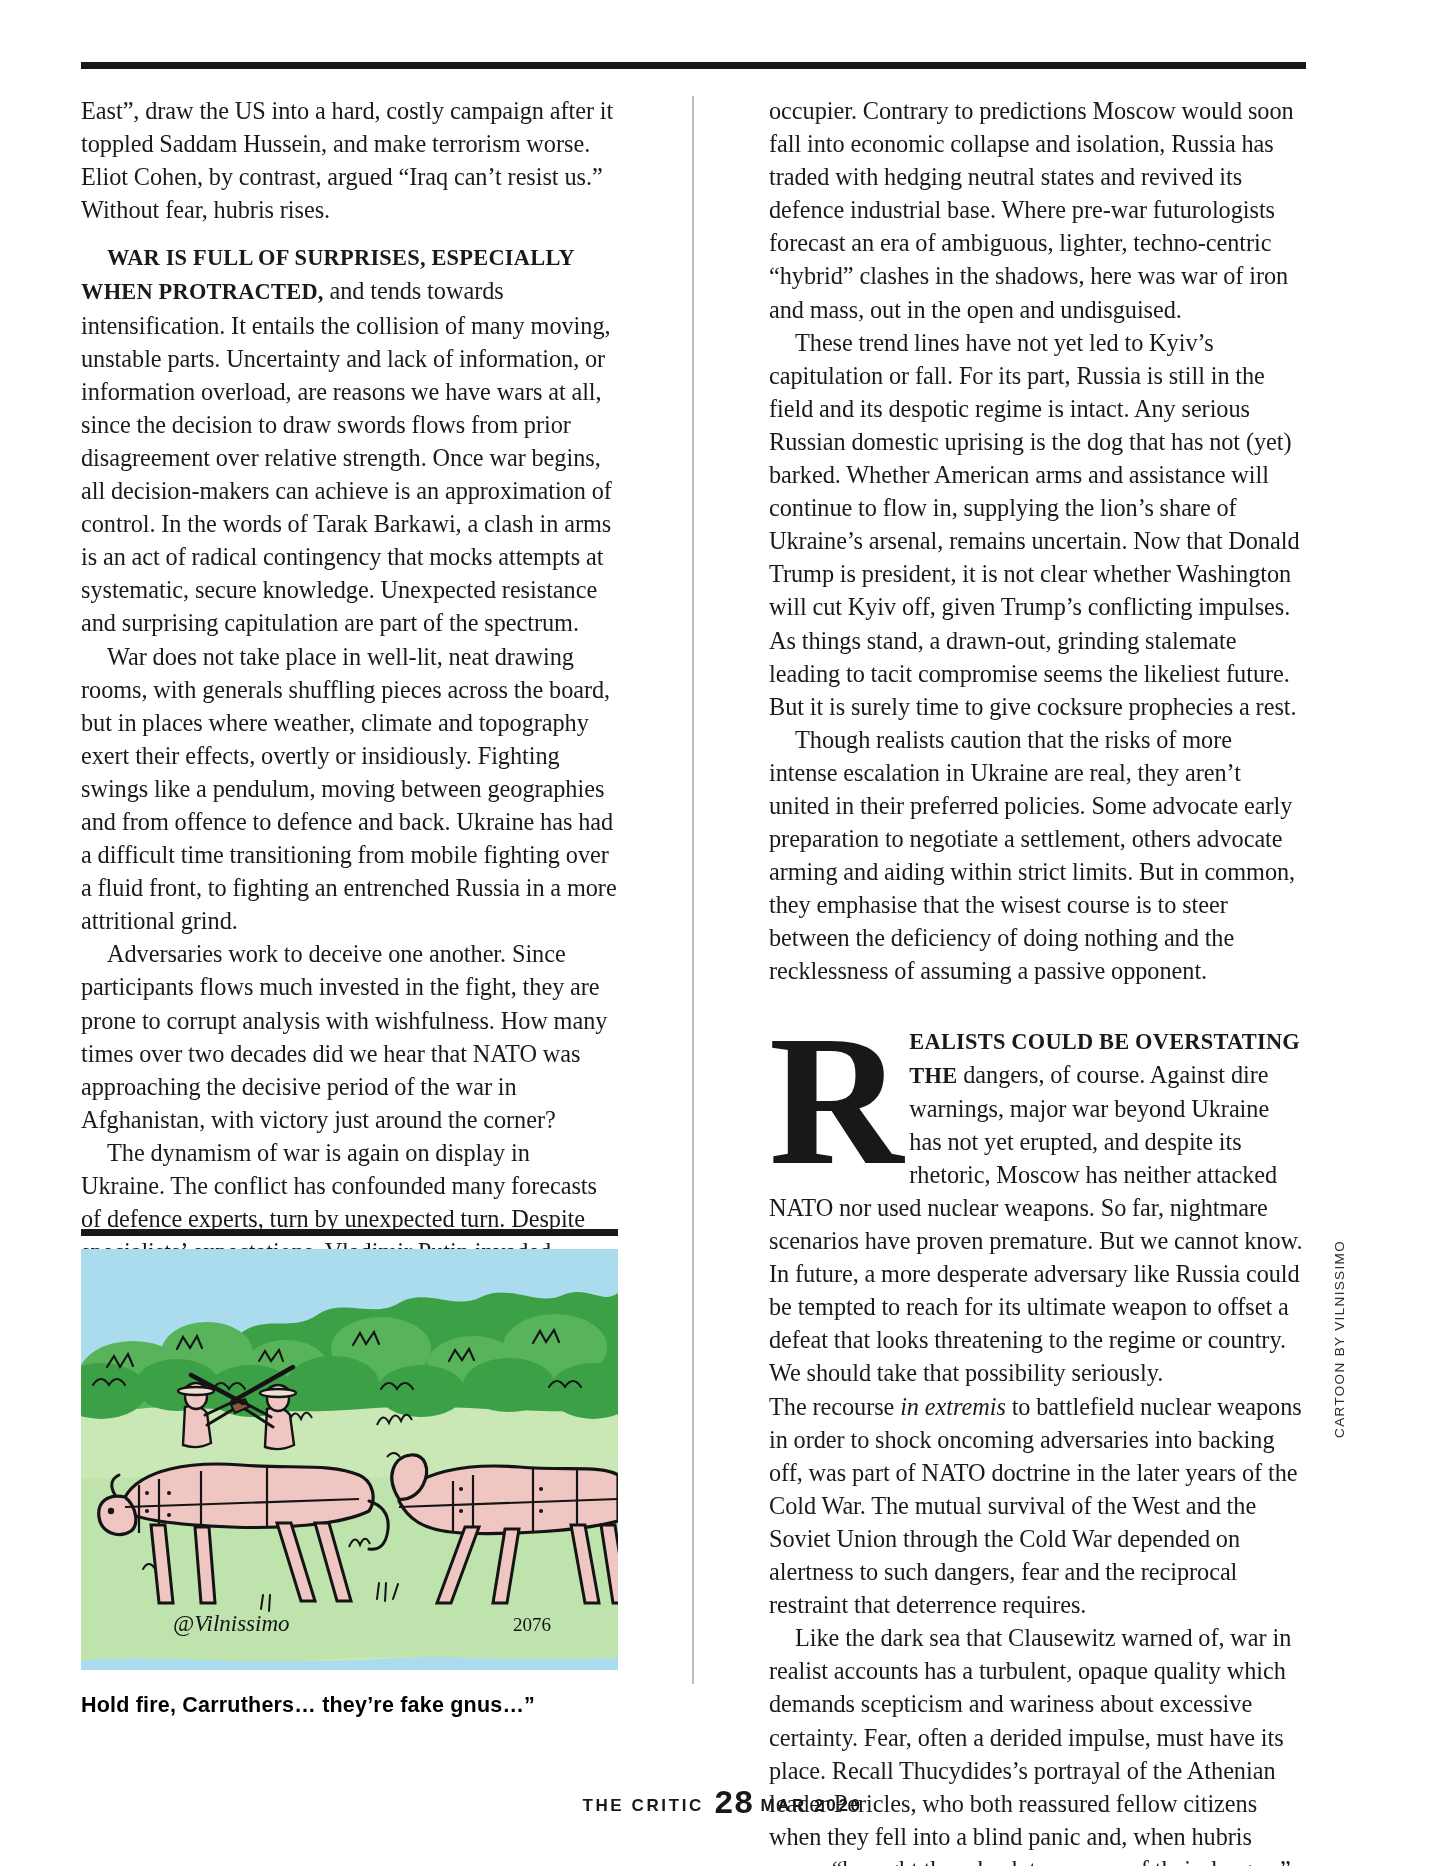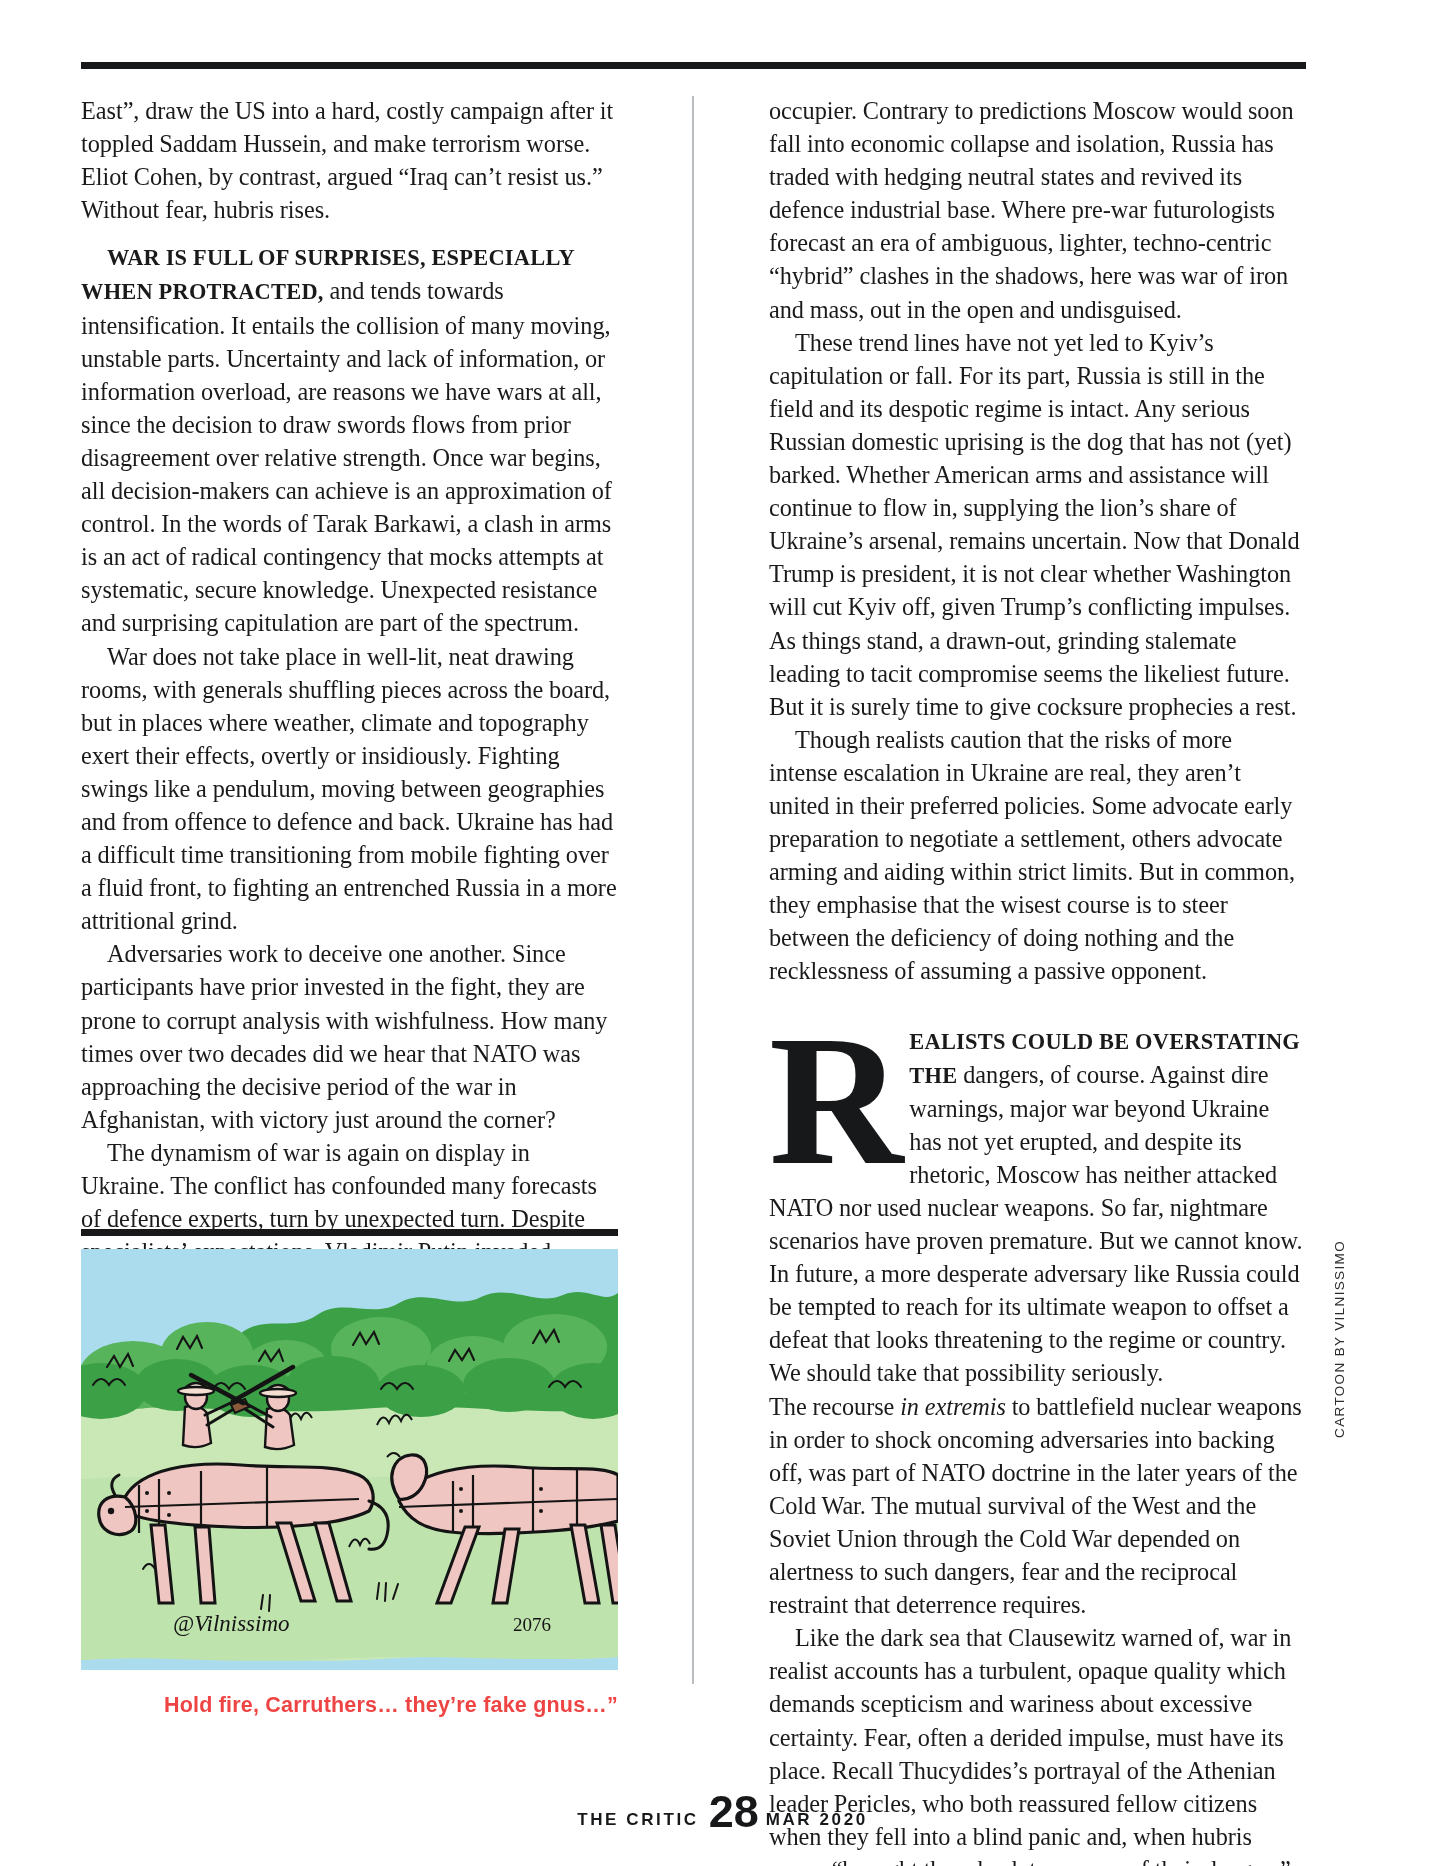--- a/index.html
+++ b/index.html
@@ -110,26 +110,26 @@
     background: #d946ef;
     overflow: hidden;
   }
   .cartoon svg { display: block; }
 
   .cartoon-caption {
     position: absolute;
     left: 81px;
     top: 1693px;
     width: 537px;
-    text-align: right;
+    text-align: left;
     font-family: "Liberation Sans", sans-serif;
     font-weight: bold;
     font-size: 21.5px;
     letter-spacing: 0.2px;
-    color: #ef4444;
+    color: #000000;
   }
 
   
   .credit {
     position: absolute;
     left: 1332px;
     top: 1240px;
     transform-origin: left top;
     transform: rotate(-90deg) translate(-100%, 0);
     font-family: "Liberation Sans", sans-serif;
@@ -148,23 +148,23 @@
     text-align: center;
     font-family: "Liberation Sans", sans-serif;
     color: #17181a;
   }
   .footer .lbl {
     font-weight: bold;
     font-size: 17px;
     letter-spacing: 2.6px;
   }
   .footer .pgnum {
-    font-family: Liberation Sans, sans-serif;
-    font-weight: bold;
-    font-size: 45px;
+    font-family: Liberation Mono, monospace;
+    font-weight: bold;
+    font-size: 33px;
     letter-spacing: 0;
     margin: 0 7px 0 10px;
     vertical-align: -2px;
   }
 </style>
 </head>
 <body>
 
 <div class="page">
 
@@ -174,21 +174,21 @@
   <div class="cols">
 
     <div class="col col-left">
 
       <p class="body">East”, draw the US into a hard, costly campaign after it toppled Saddam Hussein, and make terrorism worse. Eliot Cohen, by contrast, argued “Iraq can’t resist us.” Without fear, hubris rises.</p>
 
       <p class="body gap"><span class="smallcaps-lead">WAR IS FULL OF SURPRISES, ESPECIALLY WHEN PROTRACTED,</span><span> and tends towards intensification. It entails the collision of many moving, unstable parts. Uncertainty and lack of information, or information overload, are reasons we have wars at all, since the decision to draw swords flows from prior disagreement over relative strength. Once war begins, all decision-makers can achieve is an approximation of control. In the words of Tarak Barkawi, a clash in arms is an act of radical contingency that mocks attempts at systematic, secure knowledge. Unexpected resistance and surprising capitulation are part of the spectrum.</span></p>
 
       <p class="body">War does not take place in well-lit, neat drawing rooms, with generals shuffling pieces across the board, but in places where weather, climate and topography exert their effects, overtly or insidiously. Fighting swings like a pendulum, moving between geographies and from offence to defence and back. Ukraine has had a difficult time transitioning from mobile fighting over a fluid front, to fighting an entrenched Russia in a more attritional grind.</p>
 
-      <p class="body">Adversaries work to deceive one another. Since participants have prior invested in the fight, they are prone to corrupt analysis with wishfulness. How many times over two decades did we hear that NATO was approaching the decisive period of the war in Afghanistan, with victory just around the corner?</p>
+      <p class="body">Adversaries work to deceive one another. Since participants flows much invested in the fight, they are prone to corrupt analysis with wishfulness. How many times over two decades did we hear that NATO was approaching the decisive period of the war in Afghanistan, with victory just around the corner?</p>
 
       <p class="body">The dynamism of war is again on display in Ukraine. The conflict has confounded many forecasts of defence experts, turn by unexpected turn. Despite specialists’ expectations, Vladimir Putin invaded. Against predictions, Ukraine put up strong resistance, initially hurling Russia back. Ukraine’s defeat of Russia’s naval forces in the Black Sea, freeing up its shipping supply lines without a surface fleet of its own, is stunning.</p>
 
       <p class="body">Yet, Ukraine’s subsequent campaign to evict the aggressor has run up against fortified defences and a dug-in, determined</p>
 
     </div>
 
     <div class="col col-right">
 
       <p class="body">occupier. Contrary to predictions Moscow would soon fall into economic collapse and isolation, Russia has traded with hedging neutral states and revived its defence industrial base. Where pre-war futurologists forecast an era of ambiguous, lighter, techno-centric “hybrid” clashes in the shadows, here was war of iron and mass, out in the open and undisguised.</p>

